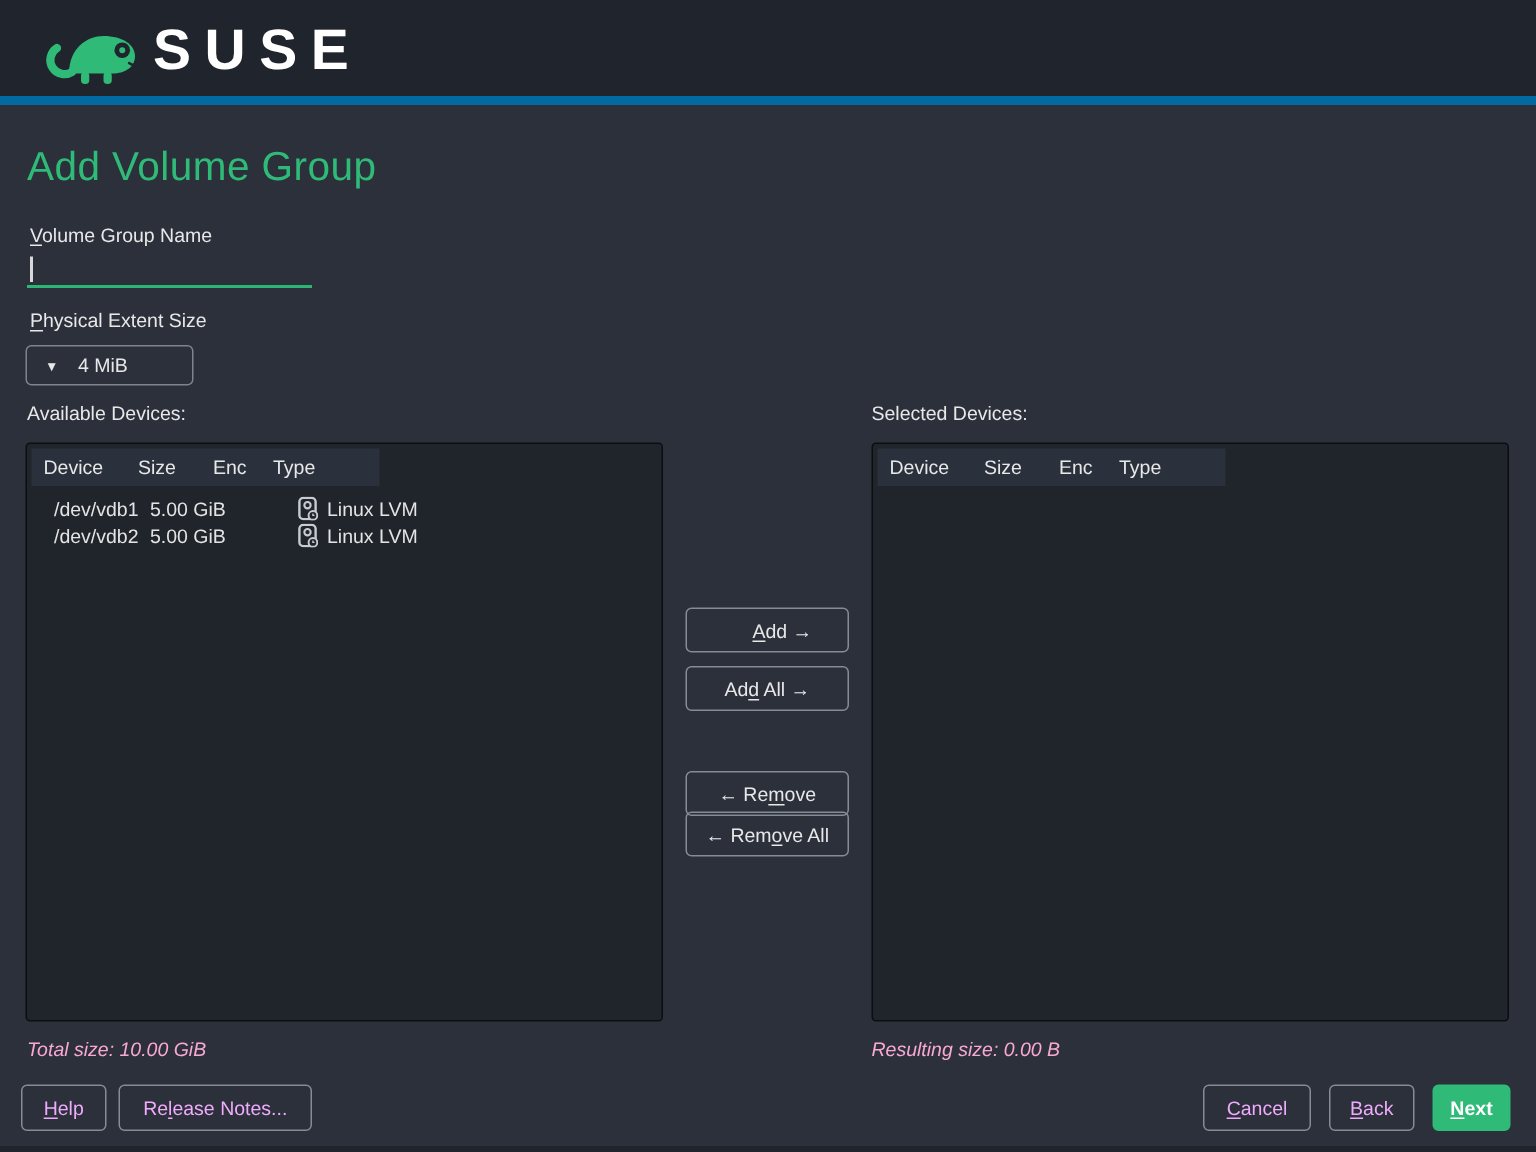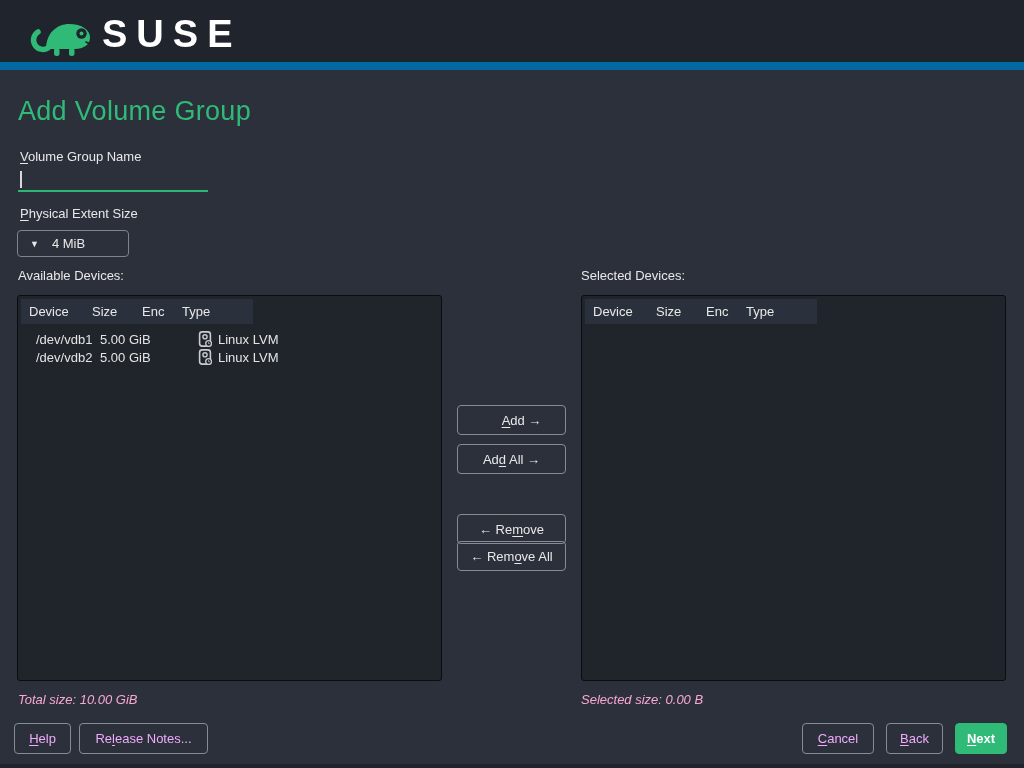--- a/index.html
+++ b/index.html
@@ -1,21 +1,21 @@
 <!DOCTYPE html>
 <html><head>
 <meta charset="utf-8">
 <style>
   * { margin:0; padding:0; box-sizing:border-box; }
   body { background:#17191d; font-family:"Liberation Sans", sans-serif; }
   .screen { position:relative; width:1024px; height:768px; background:#2b303b; overflow:hidden; }
 
   
   .topbar { position:absolute; top:0; left:0; width:1024px; height:70px;
-            background:#20242c; border-bottom:8px solid #0369a1; }
+            background:#20242c; border-bottom:6px solid #0369a1; }
   .logo { position:absolute; left:24px; top:11px; width:70px; height:50px; }
   .wordmark { position:absolute; left:102px; top:13px; font-size:38px; font-weight:700;
               color:#ffffff; letter-spacing:9px; }
 
   
   .page-title { position:absolute; left:18px; top:96px; font-size:27px; font-weight:500;
                 color:#30ba78; letter-spacing:0.3px; }
   .fld-label { position:absolute; font-size:13px; color:#e8e8e8; }
   u { text-decoration:underline; text-underline-offset:2px; }
 
@@ -159,21 +159,21 @@
     </div>
     <div class="tbody"></div>
   </div>
 
   <button class="xferbtn xfer-add"><u>A</u>dd →</button>
   <button class="xferbtn xfer-add-all">Ad<u>d</u> All →</button>
   <button class="xferbtn xfer-remove">← Re<u>m</u>ove</button>
   <button class="xferbtn xfer-remove-all">← Rem<u>o</u>ve All</button>
 
   <div class="total-line total-left">Total size: 10.00 GiB</div>
-  <div class="total-line total-right">Selected size: 0.00 B</div>
+  <div class="total-line total-right">Resulting size: 0.00 B</div>
 
   <button class="btn btn-help"><u>H</u>elp</button>
   <button class="btn btn-release">Re<u>l</u>ease Notes...</button>
   <button class="btn btn-cancel"><u>C</u>ancel</button>
   <button class="btn btn-back"><u>B</u>ack</button>
   <button class="btn btn-next"><u>N</u>ext</button>
 
   <div class="bottom-strip"></div>
 </div>
 

